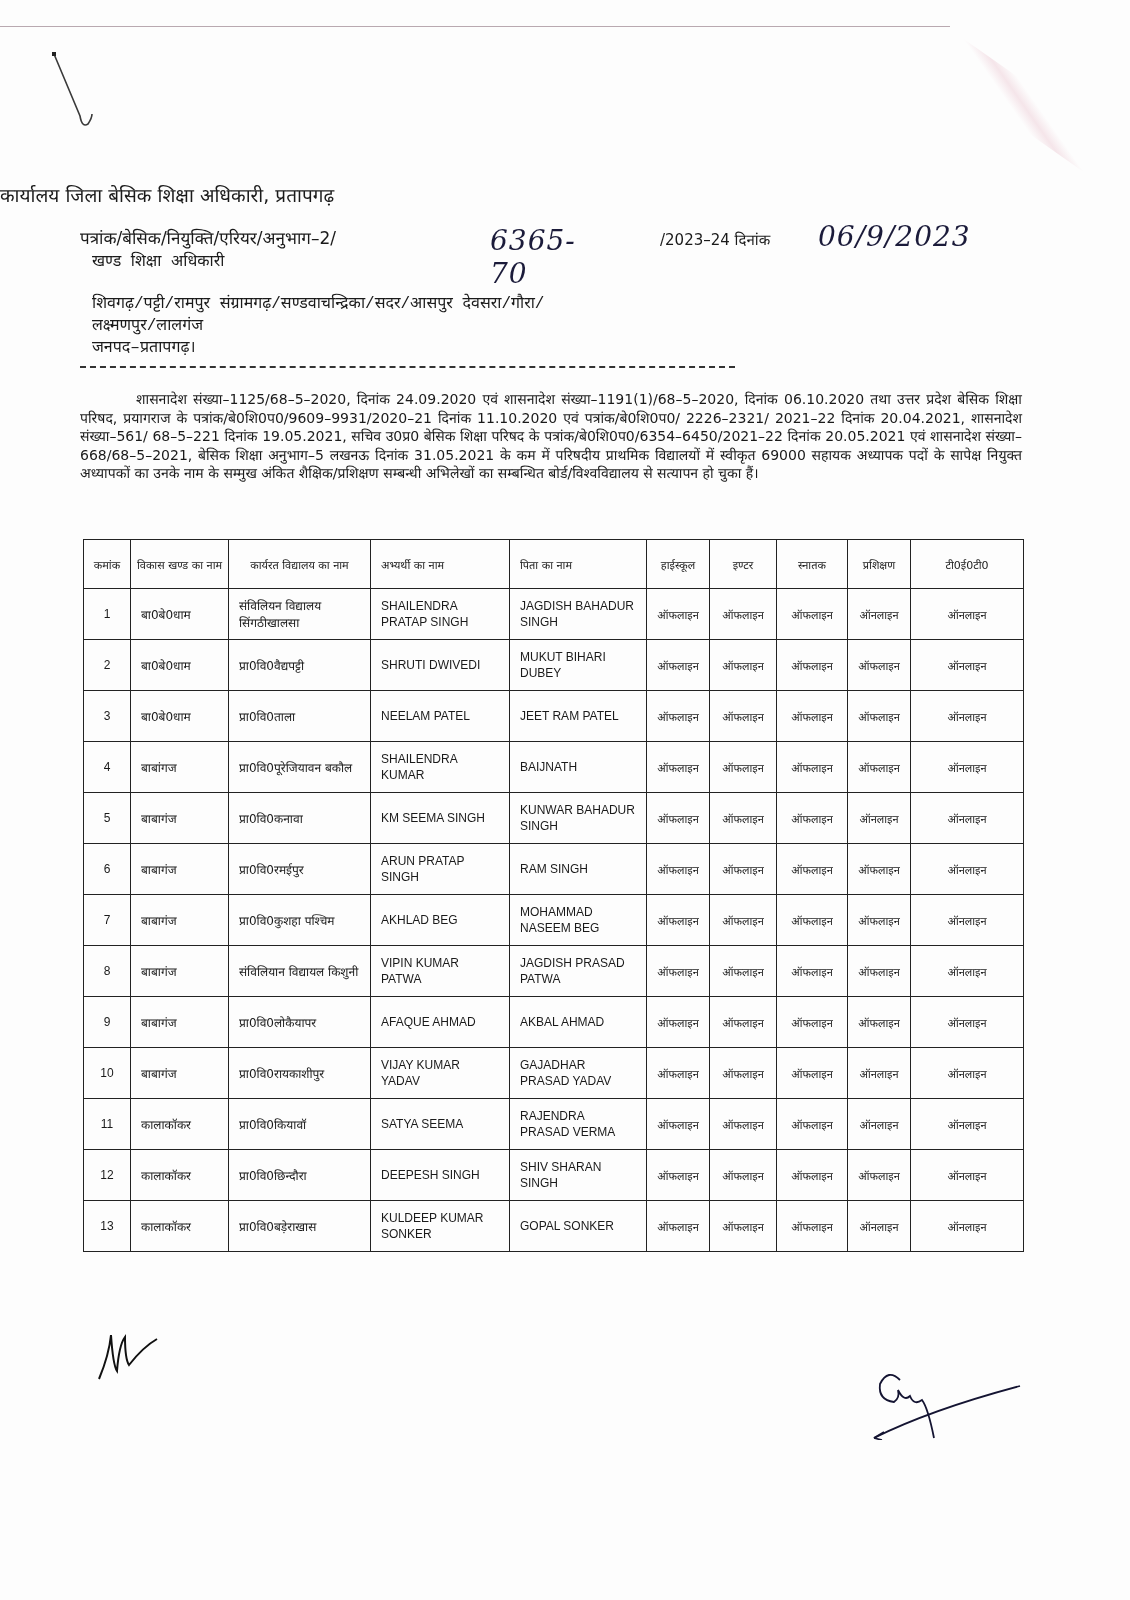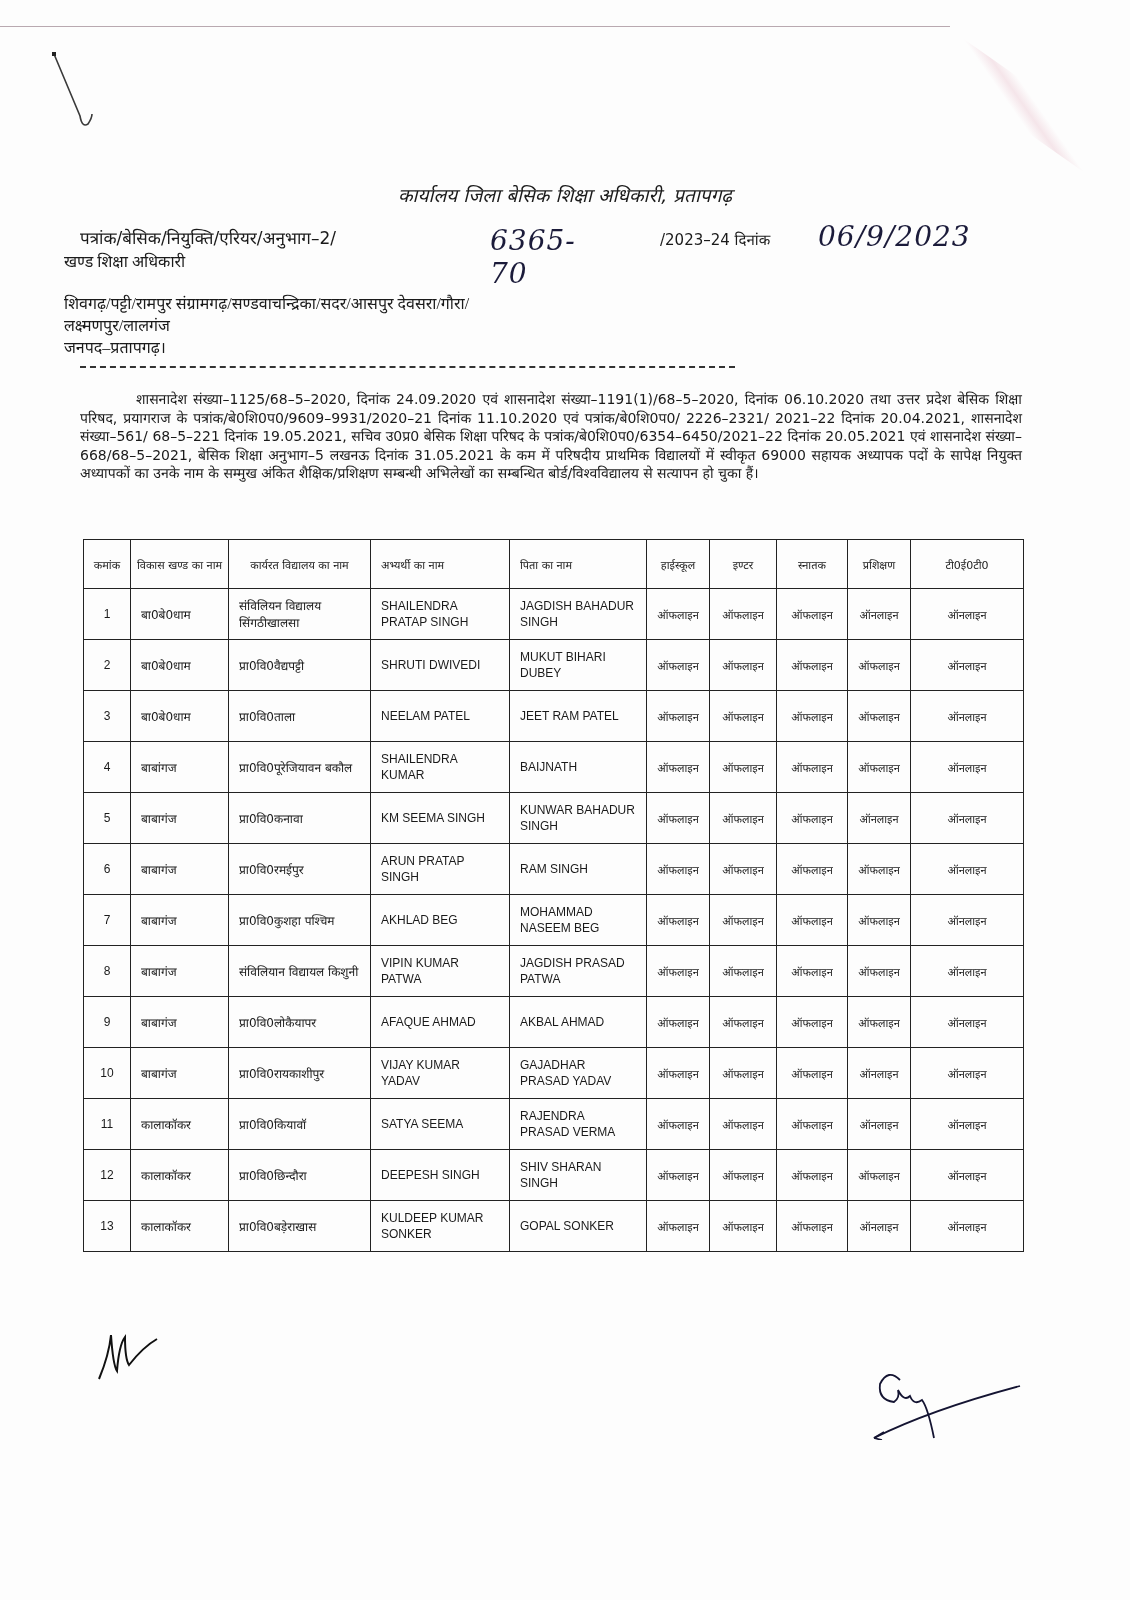--- a/index.html
+++ b/index.html
@@ -5,30 +5,30 @@
   html, body { margin: 0; padding: 0; background: #ffffff; }
   body { width: 1130px; height: 1600px; position: relative; overflow: hidden;
          font-family: "Liberation Sans", "DejaVu Sans", sans-serif; color: #1a1a1a; }
   .page { position: absolute; inset: 0; background: #fdfdfd; }
   .top-edge { position: absolute; left: 0; top: 26px; width: 950px; height: 1px; background: #b9a9b0; }
   .corner-fold { position: absolute; left: 945px; top: 26px; width: 220px; height: 40px;
                  background: linear-gradient(20deg, rgba(255,255,255,0) 40%, rgba(235,200,210,0.45) 50%, rgba(255,255,255,0) 60%);
                  transform: rotate(35deg); transform-origin: left top; }
   .pin-mark { position: absolute; left: 48px; top: 48px; width: 50px; height: 90px; }
 
-  .title { position: absolute; top: 182px; left: 0; width: 1130px; text-align: center;
-           font-size: 19px; font-family: "DejaVu Sans", sans-serif; font-style: italic; }
+  .title { position: absolute; top: 182px; left: 0; width: 1130px; text-align: left;
+           font-size: 19px; font-family: "DejaVu Sans", sans-serif; }
 
   .ref-line { position: absolute; top: 226px; left: 80px; font-size: 17px; font-family: "DejaVu Sans", sans-serif; }
   .hand { font-family: "DejaVu Serif", serif; font-style: italic; font-size: 28px; color: #1b1b3a; letter-spacing: 1px; }
   .ref-number { position: absolute; left: 410px; top: -10px; margin-top: 8px; }
   .ref-year { position: absolute; left: 580px; top: 3px; white-space: nowrap; font-size: 15px; }
   .ref-date { position: absolute; left: 738px; top: -6px; white-space: nowrap; }
 
-  .addr { position: absolute; left: 64px; font-size: 16px; font-family: Liberation Serif, serif; line-height: 20px; }
+  .addr { position: absolute; left: 92px; font-size: 16px; font-family: Liberation Mono, monospace; line-height: 20px; }
   .dash-rule { position: absolute; left: 80px; top: 366px; width: 655px; border-top: 2px dashed #333; }
 
   .para { position: absolute; left: 80px; top: 390px; width: 942px; font-size: 14px; line-height: 18.6px;
           text-align: justify; font-family: "DejaVu Sans", sans-serif; }
   .para .indent { display: inline-block; width: 56px; }
 
   table.list { position: absolute; left: 83px; top: 539px; width: 940px; border-collapse: collapse;
                table-layout: fixed; font-size: 12.5px; }
   table.list th, table.list td { border: 1.5px solid #222; text-align: left; vertical-align: middle; padding: 0 10px; }
   table.list th { height: 48px; font-weight: normal; font-size: 11px; font-family: "DejaVu Sans", sans-serif; }

